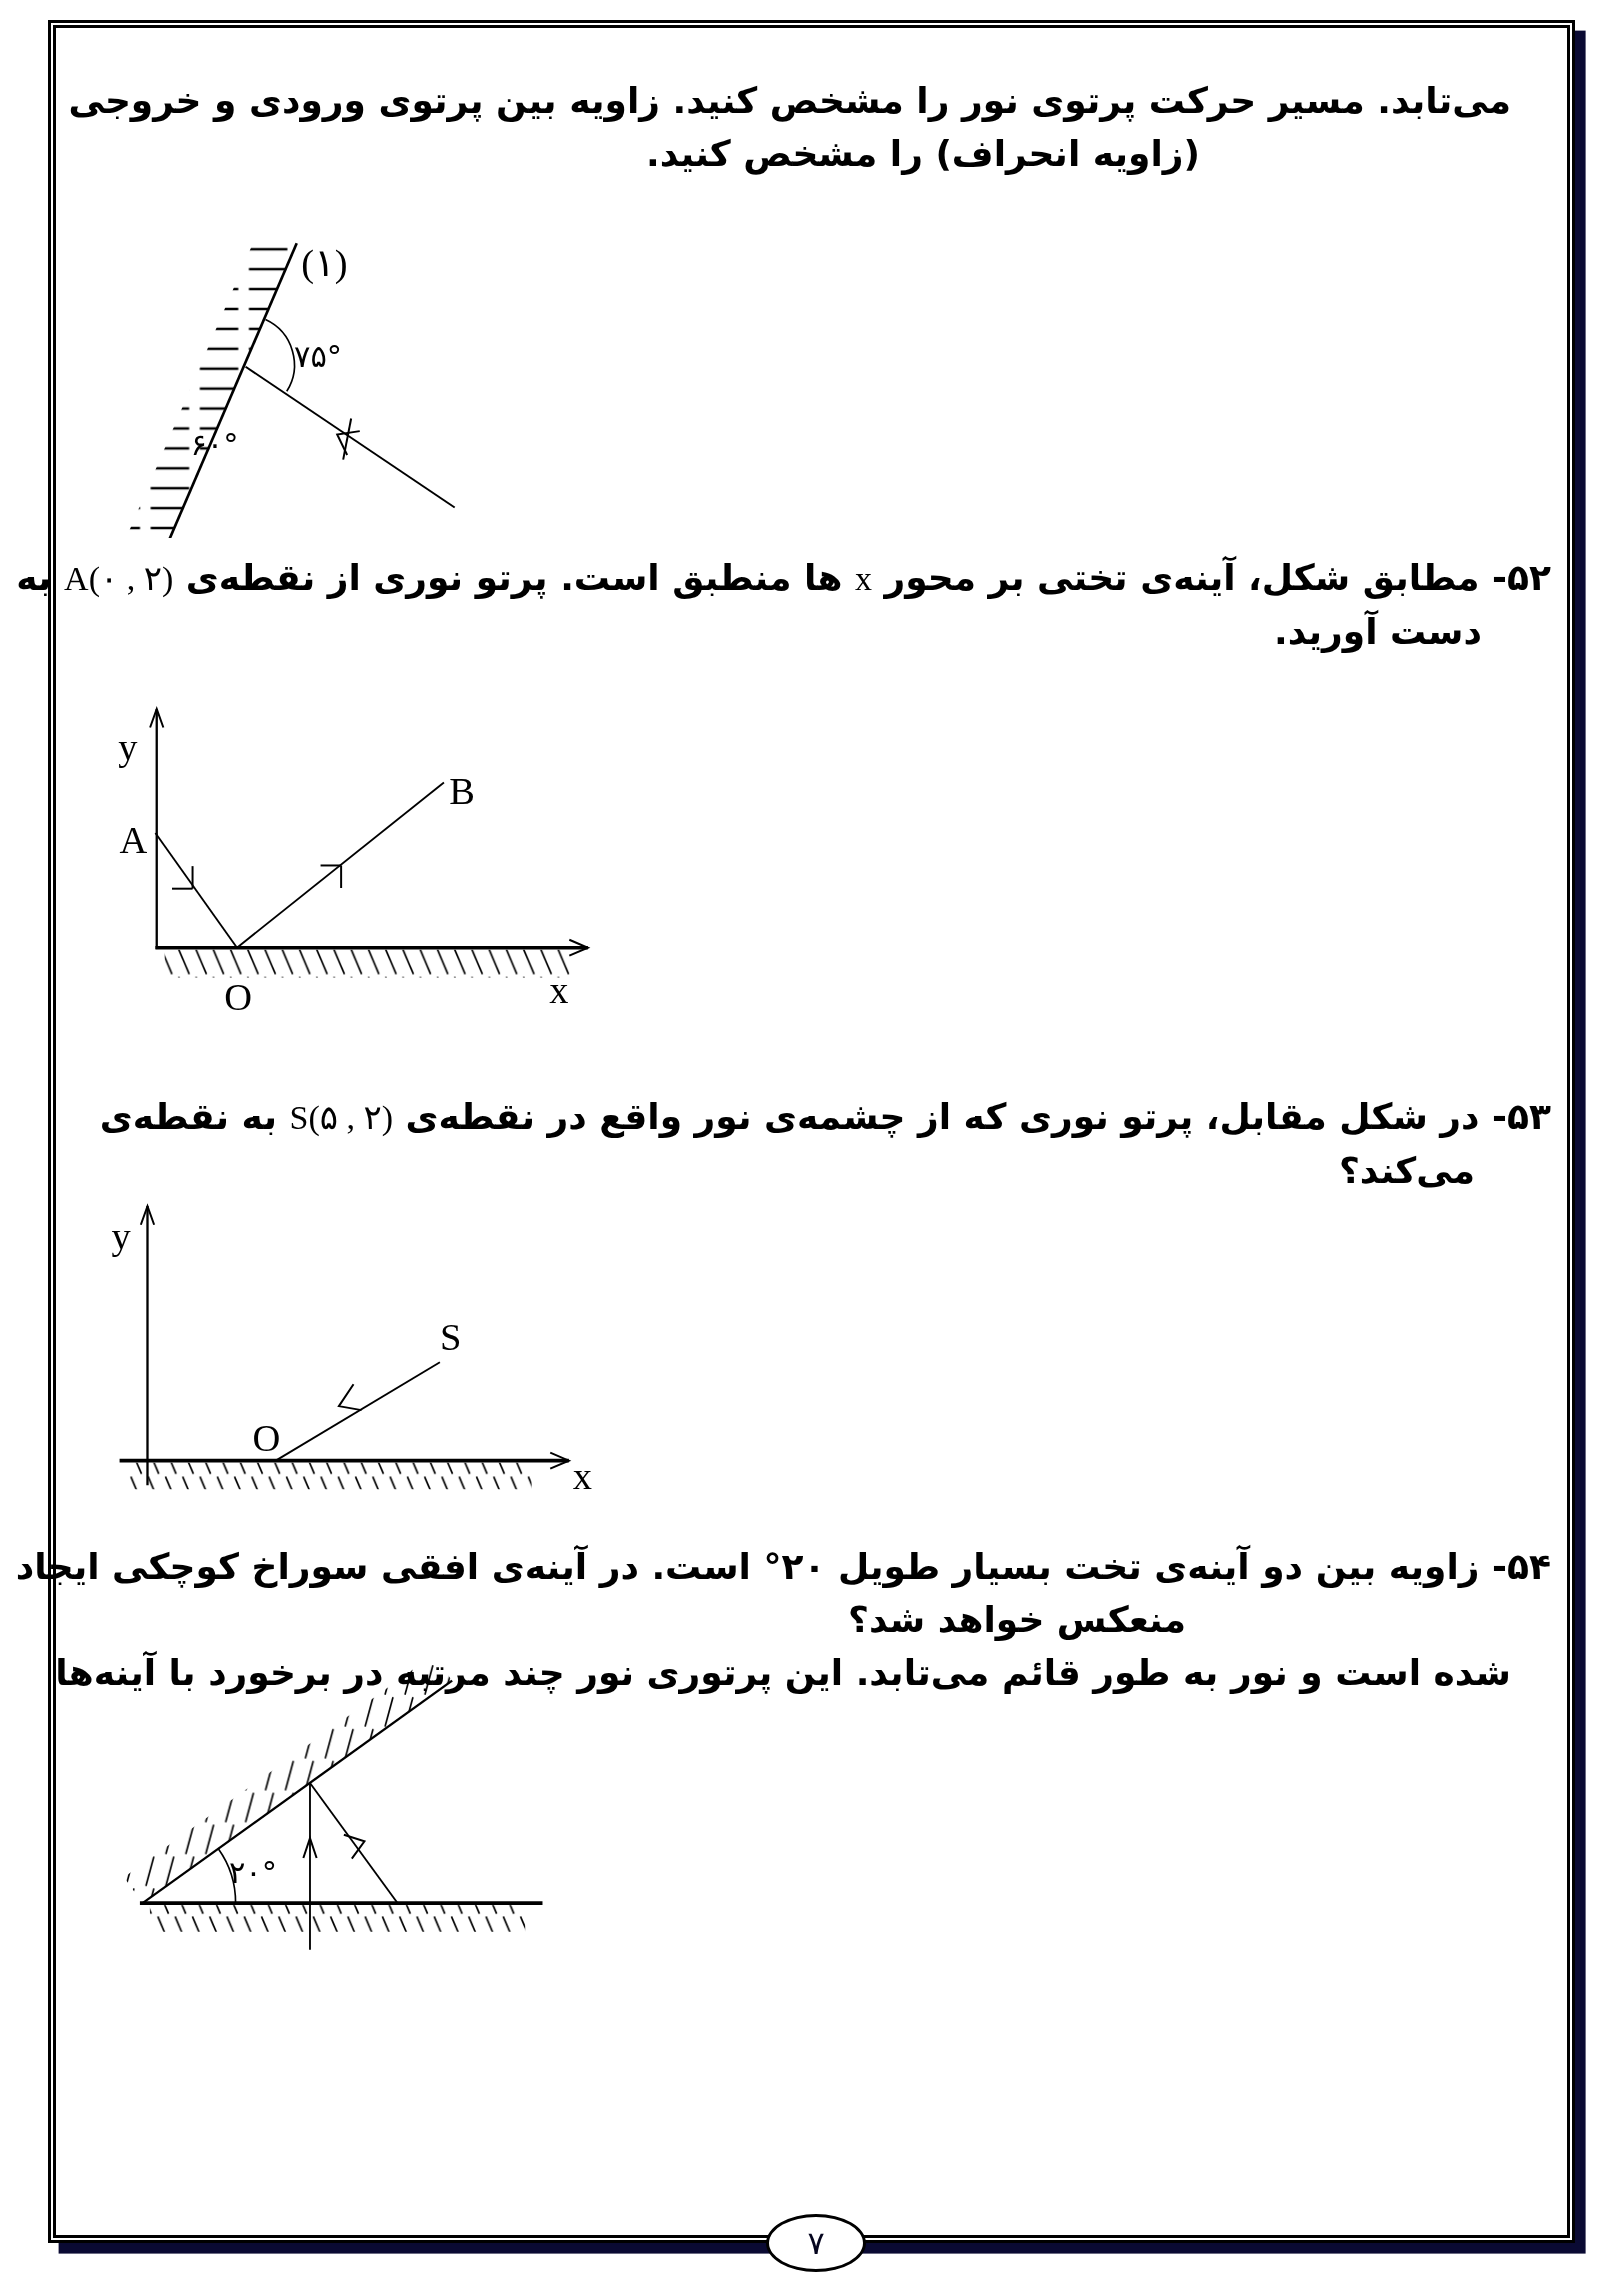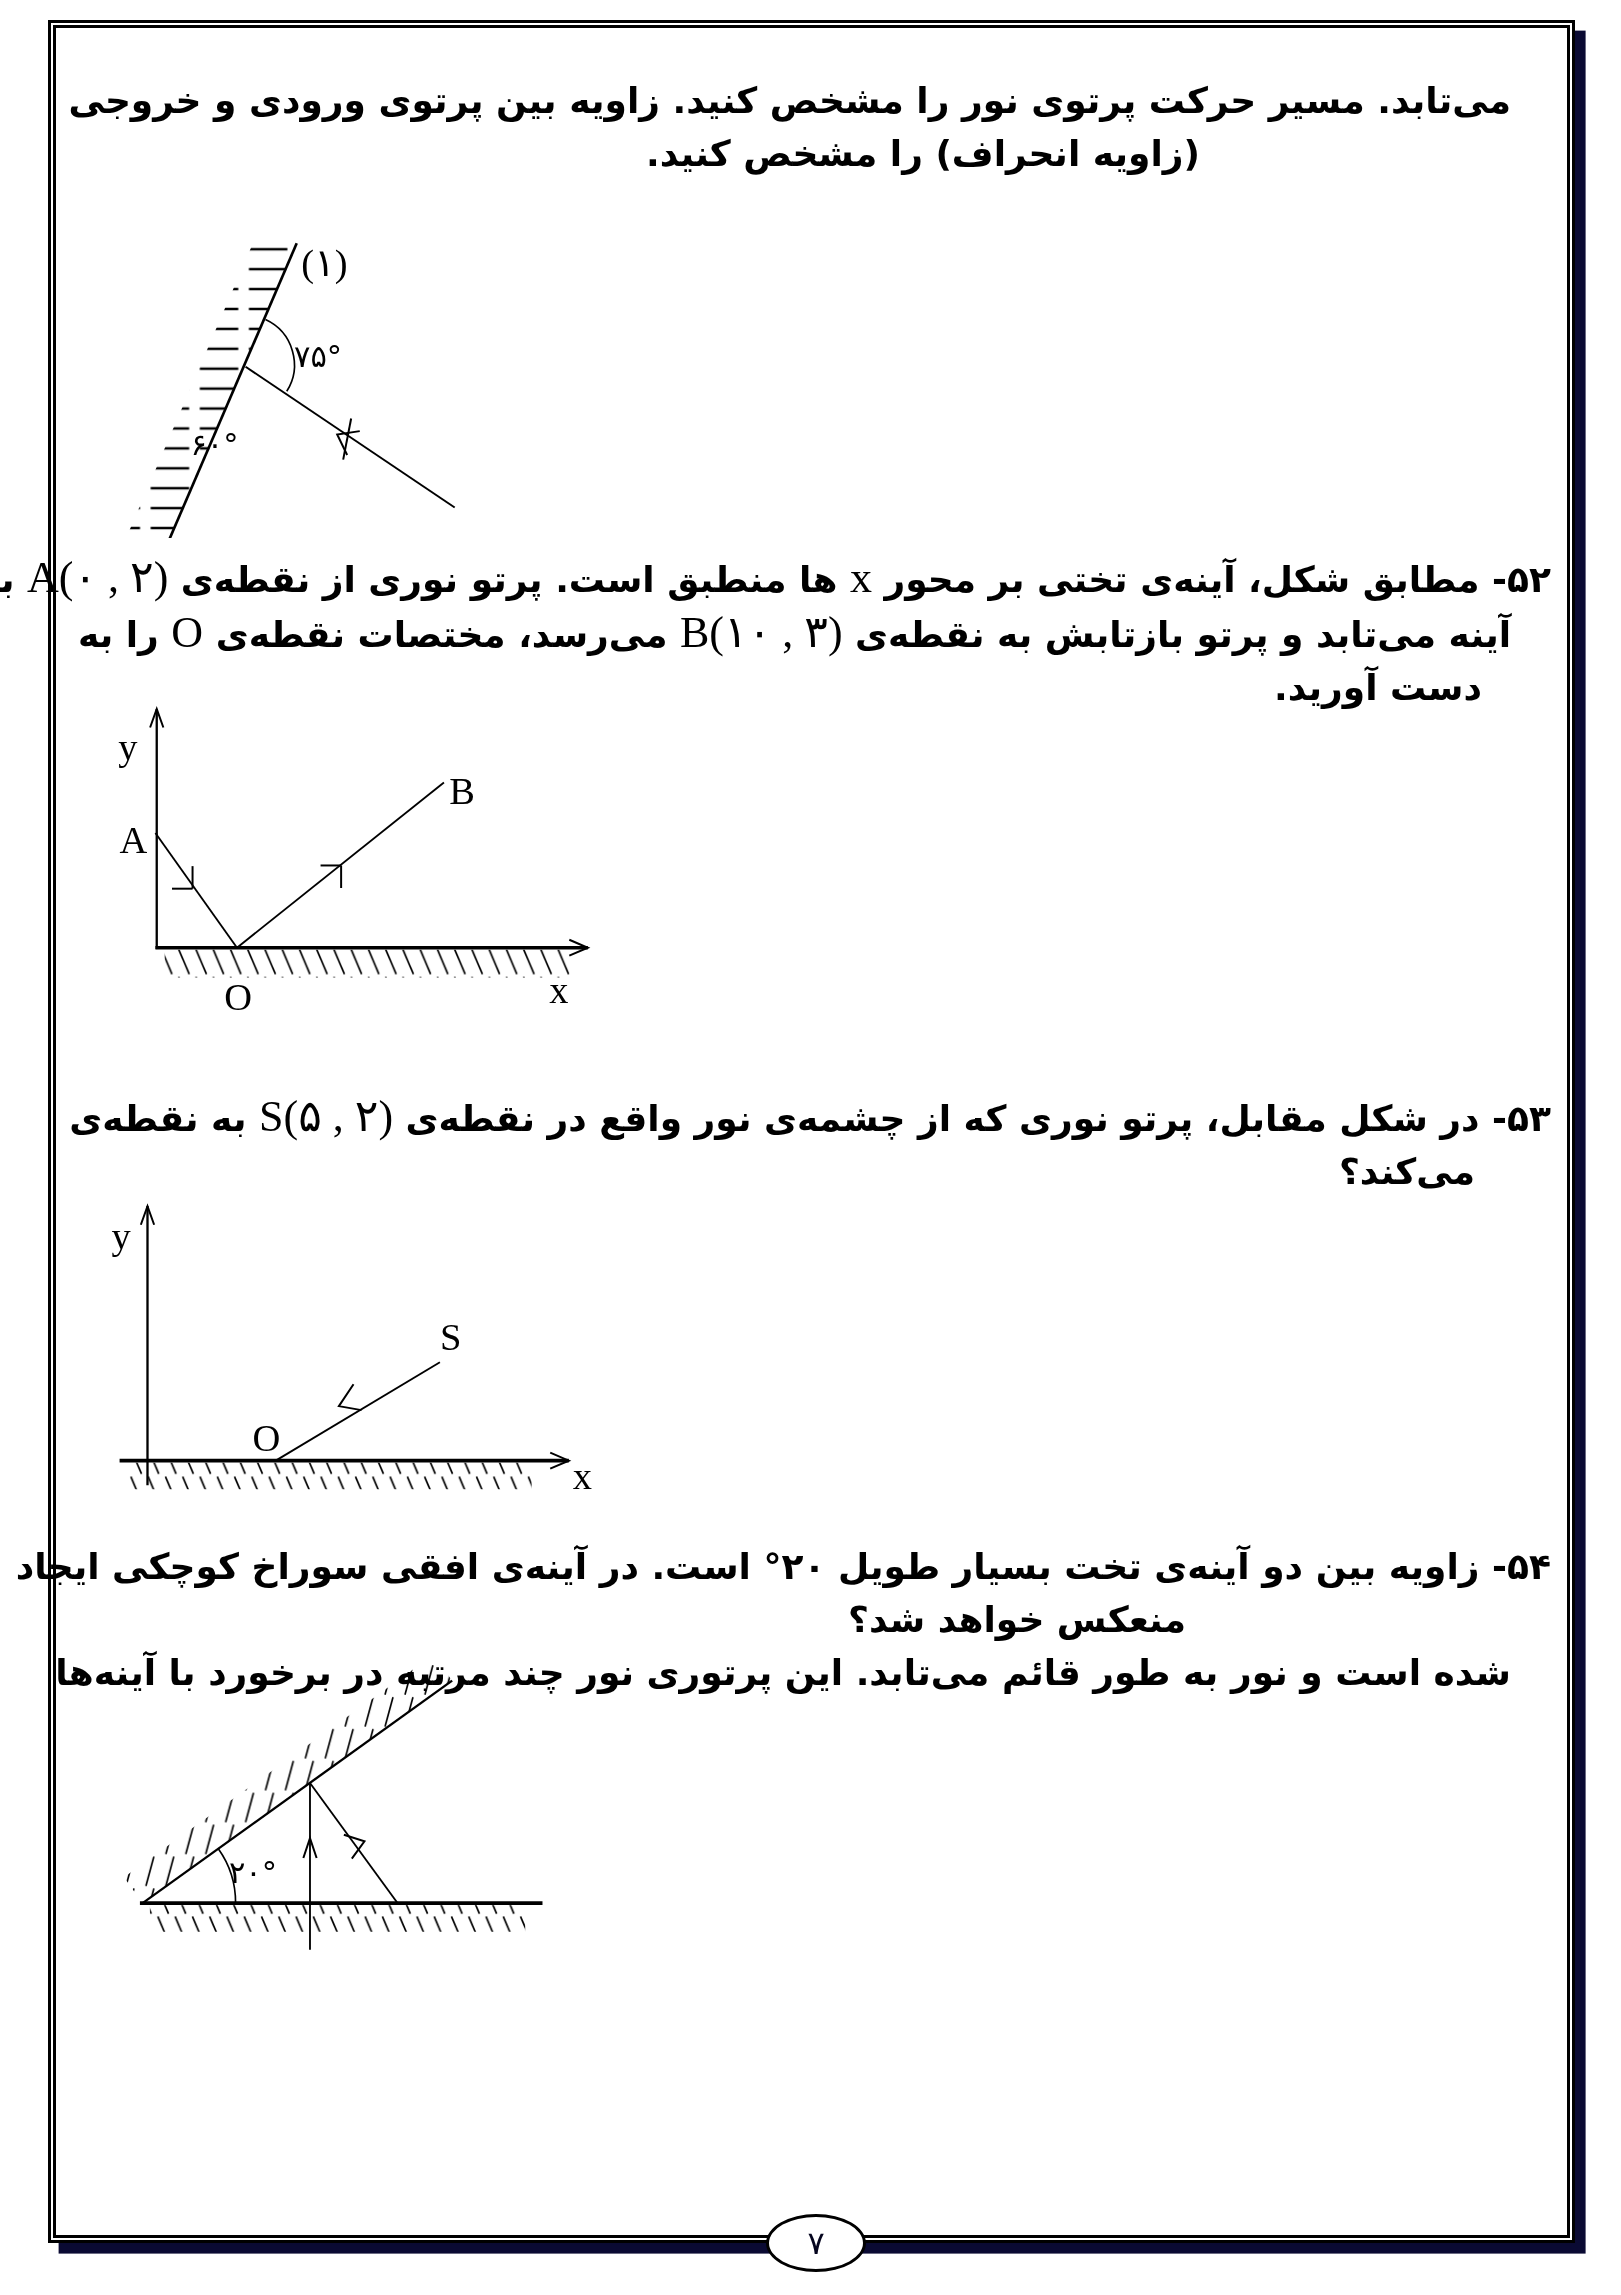--- a/index.html
+++ b/index.html
@@ -18,21 +18,21 @@
     font-size:36px;font-weight:bold;line-height:53px;color:#000;
   }
   .txt .line{white-space:nowrap;}
   .hang{padding-right:40px;}
   .last51{padding-right:351px;}
   .last52{padding-right:69px;}
   .last53{padding-right:76px;}
   .last54{padding-right:365px;}
   .lat{
     font-family:"Liberation Serif",serif;font-weight:normal;
-    font-size:44px;direction:ltr;unicode-bidi:embed;
+    font-size:34px;direction:ltr;unicode-bidi:embed;
   }
   #t51{top:74px;}
   #t52{top:551px;}
   #t53{top:1090px;}
   #t54{top:1540px;}
   .fig{position:absolute;}
   #f51{left:100px;top:226px;}
   #f52{left:106px;top:697px;}
   #f53{left:93px;top:1196px;}
   #f54{left:120px;top:1664px;}
@@ -83,21 +83,20 @@
   <polyline points="391,309 357,314 372,345" fill="none" stroke="#000" stroke-width="3"></polyline>
   <line x1="378" y1="290" x2="366" y2="352" stroke="#000" stroke-width="3"></line>
   <text x="303" y="75" class="serifLbl">(۱)</text>
   <text x="292" y="212" class="degLbl">۷۵°</text>
   <text x="136" y="345" class="degLbl">۶۰°</text>
   <text x="408" y="557" class="serifLbl">(۲)</text>
 </svg>
 
 <div class="txt" id="t52">
   <div class="line"><span>۵۲- مطابق شکل، آینه‌ی تختی بر محور </span><span class="lat">x</span><span> ها منطبق است. پرتو نوری از نقطه‌ی </span><span class="lat">A(۰ , ۲)</span><span> به</span></div>
-  <div class="line hang"><span>آینه می‌تابد و پرتو بازتابش به نقطه‌ی </span><span class="lat">B(۱۰ , ۳)</span><span> می‌رسد، مختصات نقطه‌ی </span><span class="lat">O</span><span> را به</span></div>
   <div class="line last52">دست آورید.</div>
 </div>
 
 <svg class="fig" id="f52" width="518" height="325" viewBox="0 0 780 490">
   <rect x="88" y="381" width="615" height="42" fill="url(#hatchB)"></rect>
   <line x1="76" y1="18" x2="76" y2="380" stroke="#000" stroke-width="3.5"></line>
   <polyline points="66,46 76,18 86,46" fill="none" stroke="#000" stroke-width="3"></polyline>
   <line x1="74" y1="378" x2="726" y2="378" stroke="#000" stroke-width="5.5"></line>
   <polyline points="698,366 726,378 698,390" fill="none" stroke="#000" stroke-width="3"></polyline>
   <line x1="74" y1="205" x2="197" y2="378" stroke="#000" stroke-width="2.8"></line>

